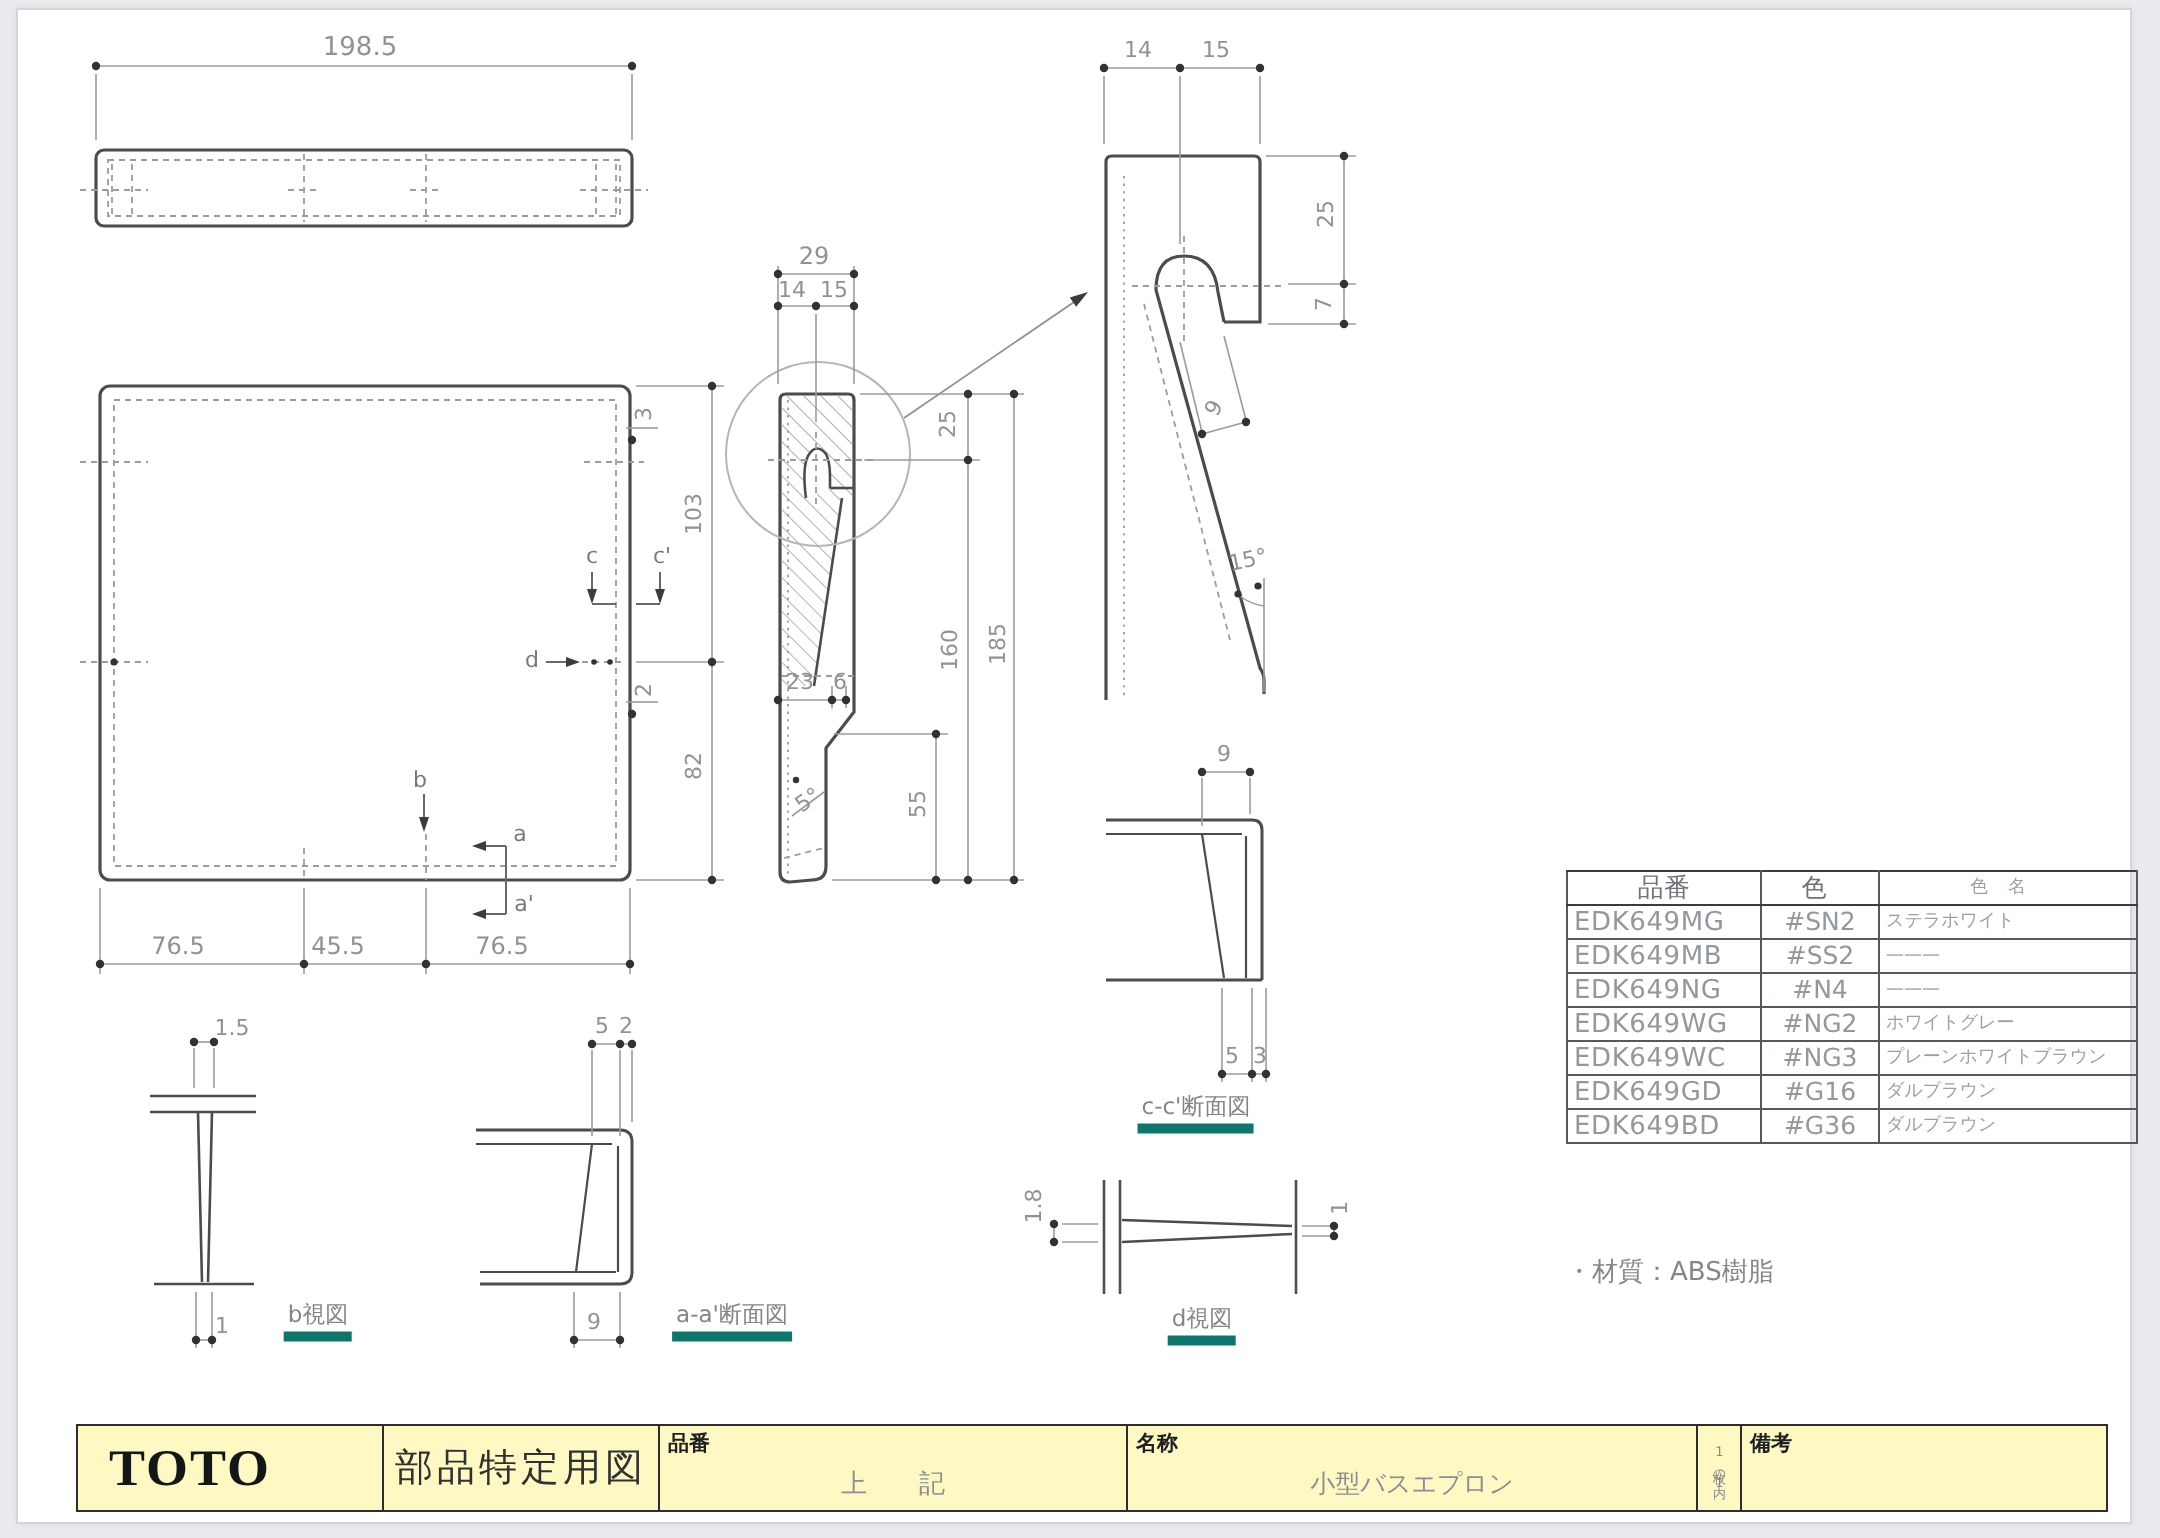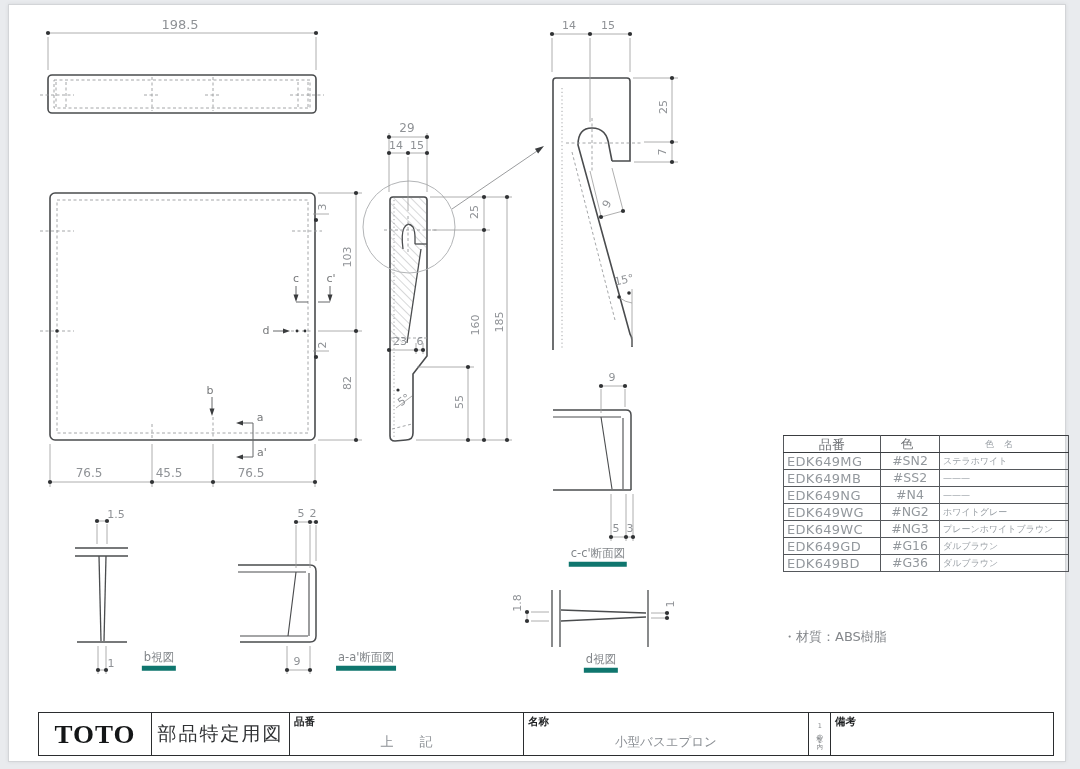--- a/index.html
+++ b/index.html
@@ -21,21 +21,21 @@
          font-weight:normal;line-height:1;}
   #parts th{border-bottom:1.5px solid #3a3d40;color:#6f7276;font-size:11.5px;letter-spacing:6px;text-align:center;}
   #parts td{border-top:1px solid #8d9093;color:#93989d;}
   #parts .c-part{width:90px;font-size:13px;letter-spacing:.3px;}
   #parts .c-color{width:52px;text-align:center;font-size:12.5px;}
   #parts .c-name{width:122px;font-size:9px;color:#9aa0a6;margin-left:32px;}
   #parts,#parts tr:first-child th{border-top:1.5px solid #3a3d40;}
   #parts{border:1.5px solid #3a3d40;}
   
   #tblock{position:absolute;left:38px;top:712px;width:1014px;height:42px;
-          border:1.8px solid #2b2d2f;display:flex;z-index:5;background:#ffffff;}
+          border:1.8px solid #2b2d2f;display:flex;z-index:5;background:#fef9c3;}
   .tb-cell{position:relative;border-left:1.6px solid #2b2d2f;height:100%;}
   .tb-cell:first-child{border-left:none;}
   .tb-label{position:absolute;left:4px;top:2px;font-size:10.5px;font-weight:bold;color:#1e2022;}
   .tb-center{position:absolute;left:0;top:0;width:100%;height:100%;display:flex;align-items:center;justify-content:center;}
   #logo{font-family:"Liberation Serif","DejaVu Serif",serif;font-weight:bold;font-size:27px;
         letter-spacing:1px;color:#141617;transform:scaleY(.95);}
   #doctype{font-size:19px;color:#2f3133;letter-spacing:2px;font-family:"DejaVu Sans",sans-serif;}
   .tb-value{color:#8b8f94;font-size:13px;white-space:pre;}
   #sheetnote{writing-mode:vertical-rl;text-orientation:upright;font-size:6.5px;color:#85888b;line-height:1;}
 </style>
@@ -435,21 +435,21 @@
     </table>
 
   <span class="t" style="left:783px;top:630px;transform:none;font-size:13px;color:#84878b;">・材質：ABS樹脂</span>
 
   <div id="tblock">
     <div class="tb-cell" style="width:112px;">
       <div class="tb-center">
           <span id="logo">TOTO</span>
         </div>
     </div>
-    <div class="tb-cell" style="width:137px;">
+    <div class="tb-cell" style="width:137px;margin-left:40px;">
       <div class="tb-center">
           <span id="doctype">部品特定用図</span>
         </div>
     </div>
     <div class="tb-cell" style="width:233px;">
       <span class="tb-label">品番</span>
       <div class="tb-center" style="padding-top:8px;font-family:Liberation Serif, serif;">
           <span class="tb-value">上　　記</span>
         </div>
     </div>

